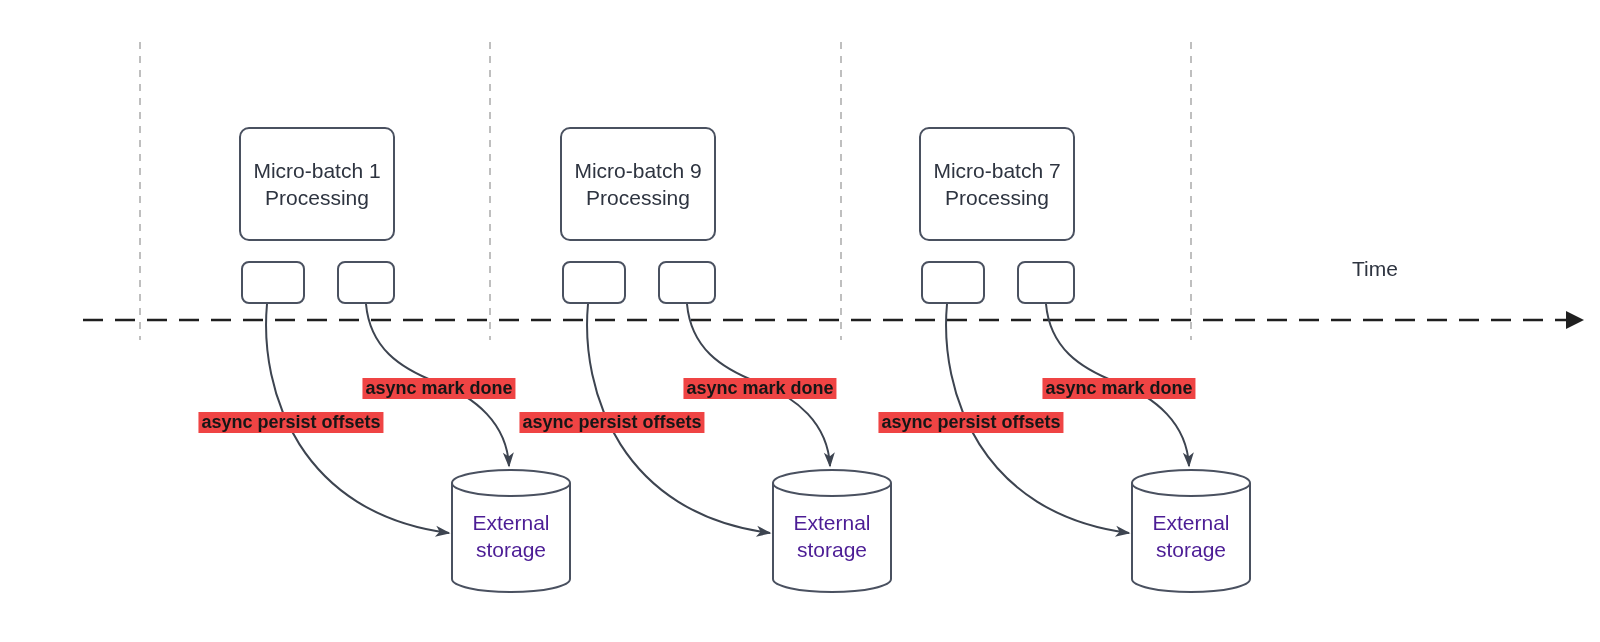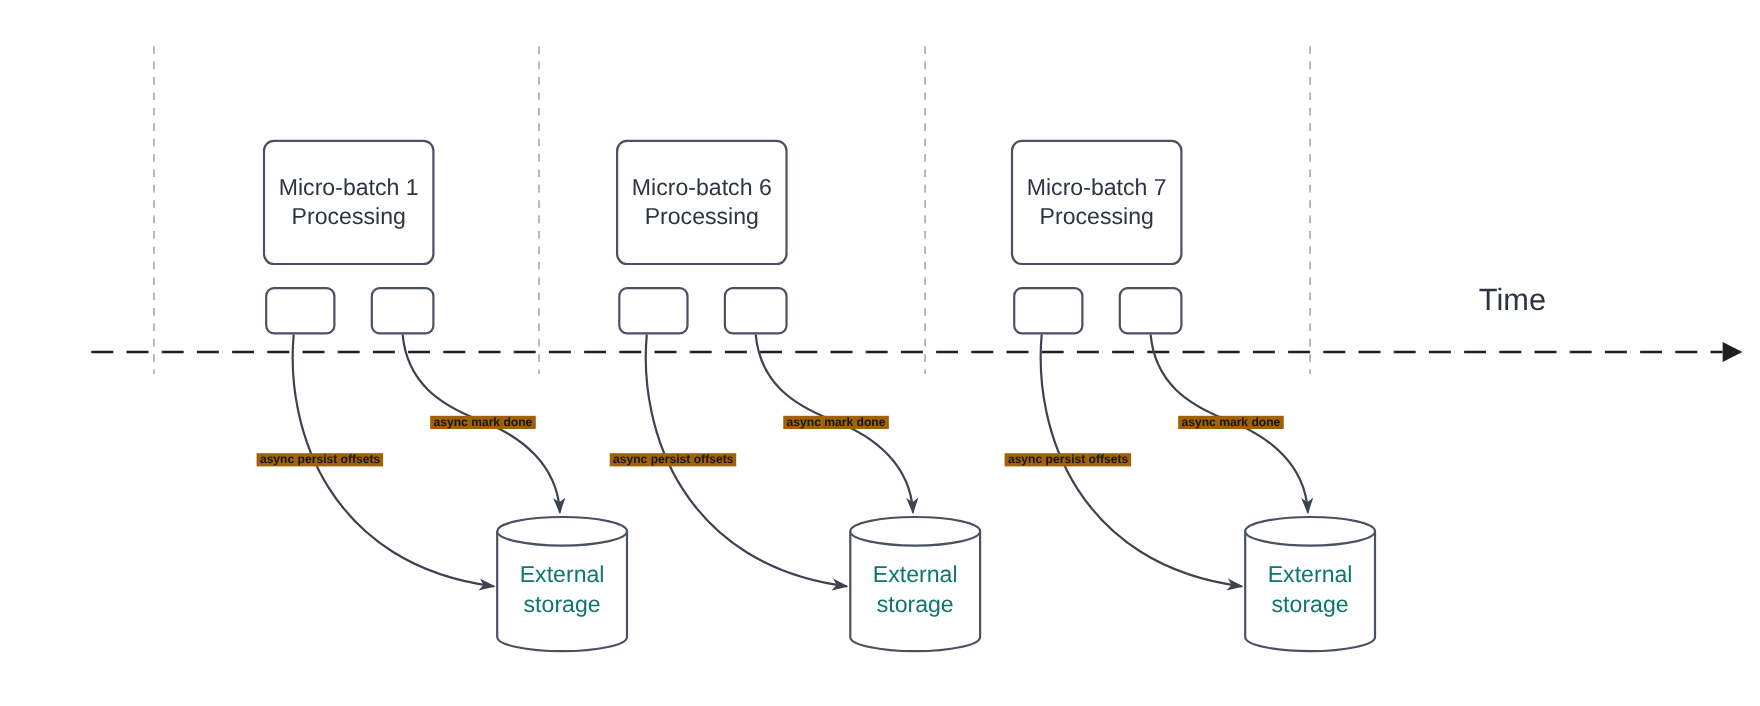--- a/index.html
+++ b/index.html
@@ -23,31 +23,31 @@
     width:100%;text-align:center;font-size:21px;line-height:27px;color:#2e3440;
   }
   .mini-box{
     position:absolute;top:261px;height:43px;box-sizing:border-box;
     border:2px solid #4a5160;border-radius:8px;background:#ffffff;
   }
   .mini-a{left:2px;width:64px;}
   .mini-b{left:98px;width:58px;}
   .ann{
     position:absolute;transform:translateX(-50%);white-space:nowrap;
-    font-size:11px;font-weight:bold;color:#161616;background:#a16207;padding:0 3px;
+    font-size:18px;font-weight:bold;color:#161616;background:#ef4444;padding:0 3px;
   }
   .ann-persist{left:52px;top:412px;}
   .ann-done{left:200px;top:378px;}
   .storage-label{
     position:absolute;left:272px;top:509px;width:130px;transform:translateX(-50%);
-    text-align:center;font-size:21px;line-height:27px;color:#0f766e;
+    text-align:center;font-size:21px;line-height:27px;color:#4c1d95;
   }
   .time-label{
     position:absolute;left:1375px;top:257px;transform:translateX(-50%);
-    font-size:28px;color:#2e3440;
+    font-size:21px;color:#2e3440;
   }
 </style>
 </head>
 <body>
 
 <div class="canvas">
 
   <svg width="1600" height="642" viewBox="0 0 1600 642">
     <defs>
       <marker id="dart" markerUnits="userSpaceOnUse" markerWidth="18" markerHeight="14" refX="15" refY="7" orient="auto">
@@ -97,21 +97,21 @@
     </div>
     <div class="mini-box mini-a"></div>
     <div class="mini-box mini-b"></div>
     <div class="ann ann-persist">async persist offsets</div>
     <div class="ann ann-done">async mark done</div>
     <div class="storage-label">External storage</div>
   </div>
 
   <div class="group" style="left:560px">
     <div class="proc-box">
-      <div class="proc-title">Micro-batch 6 Processing</div>
+      <div class="proc-title">Micro-batch 9 Processing</div>
     </div>
     <div class="mini-box mini-a"></div>
     <div class="mini-box mini-b"></div>
     <div class="ann ann-persist">async persist offsets</div>
     <div class="ann ann-done">async mark done</div>
     <div class="storage-label">External storage</div>
   </div>
 
   <div class="group" style="left:919px">
     <div class="proc-box">

